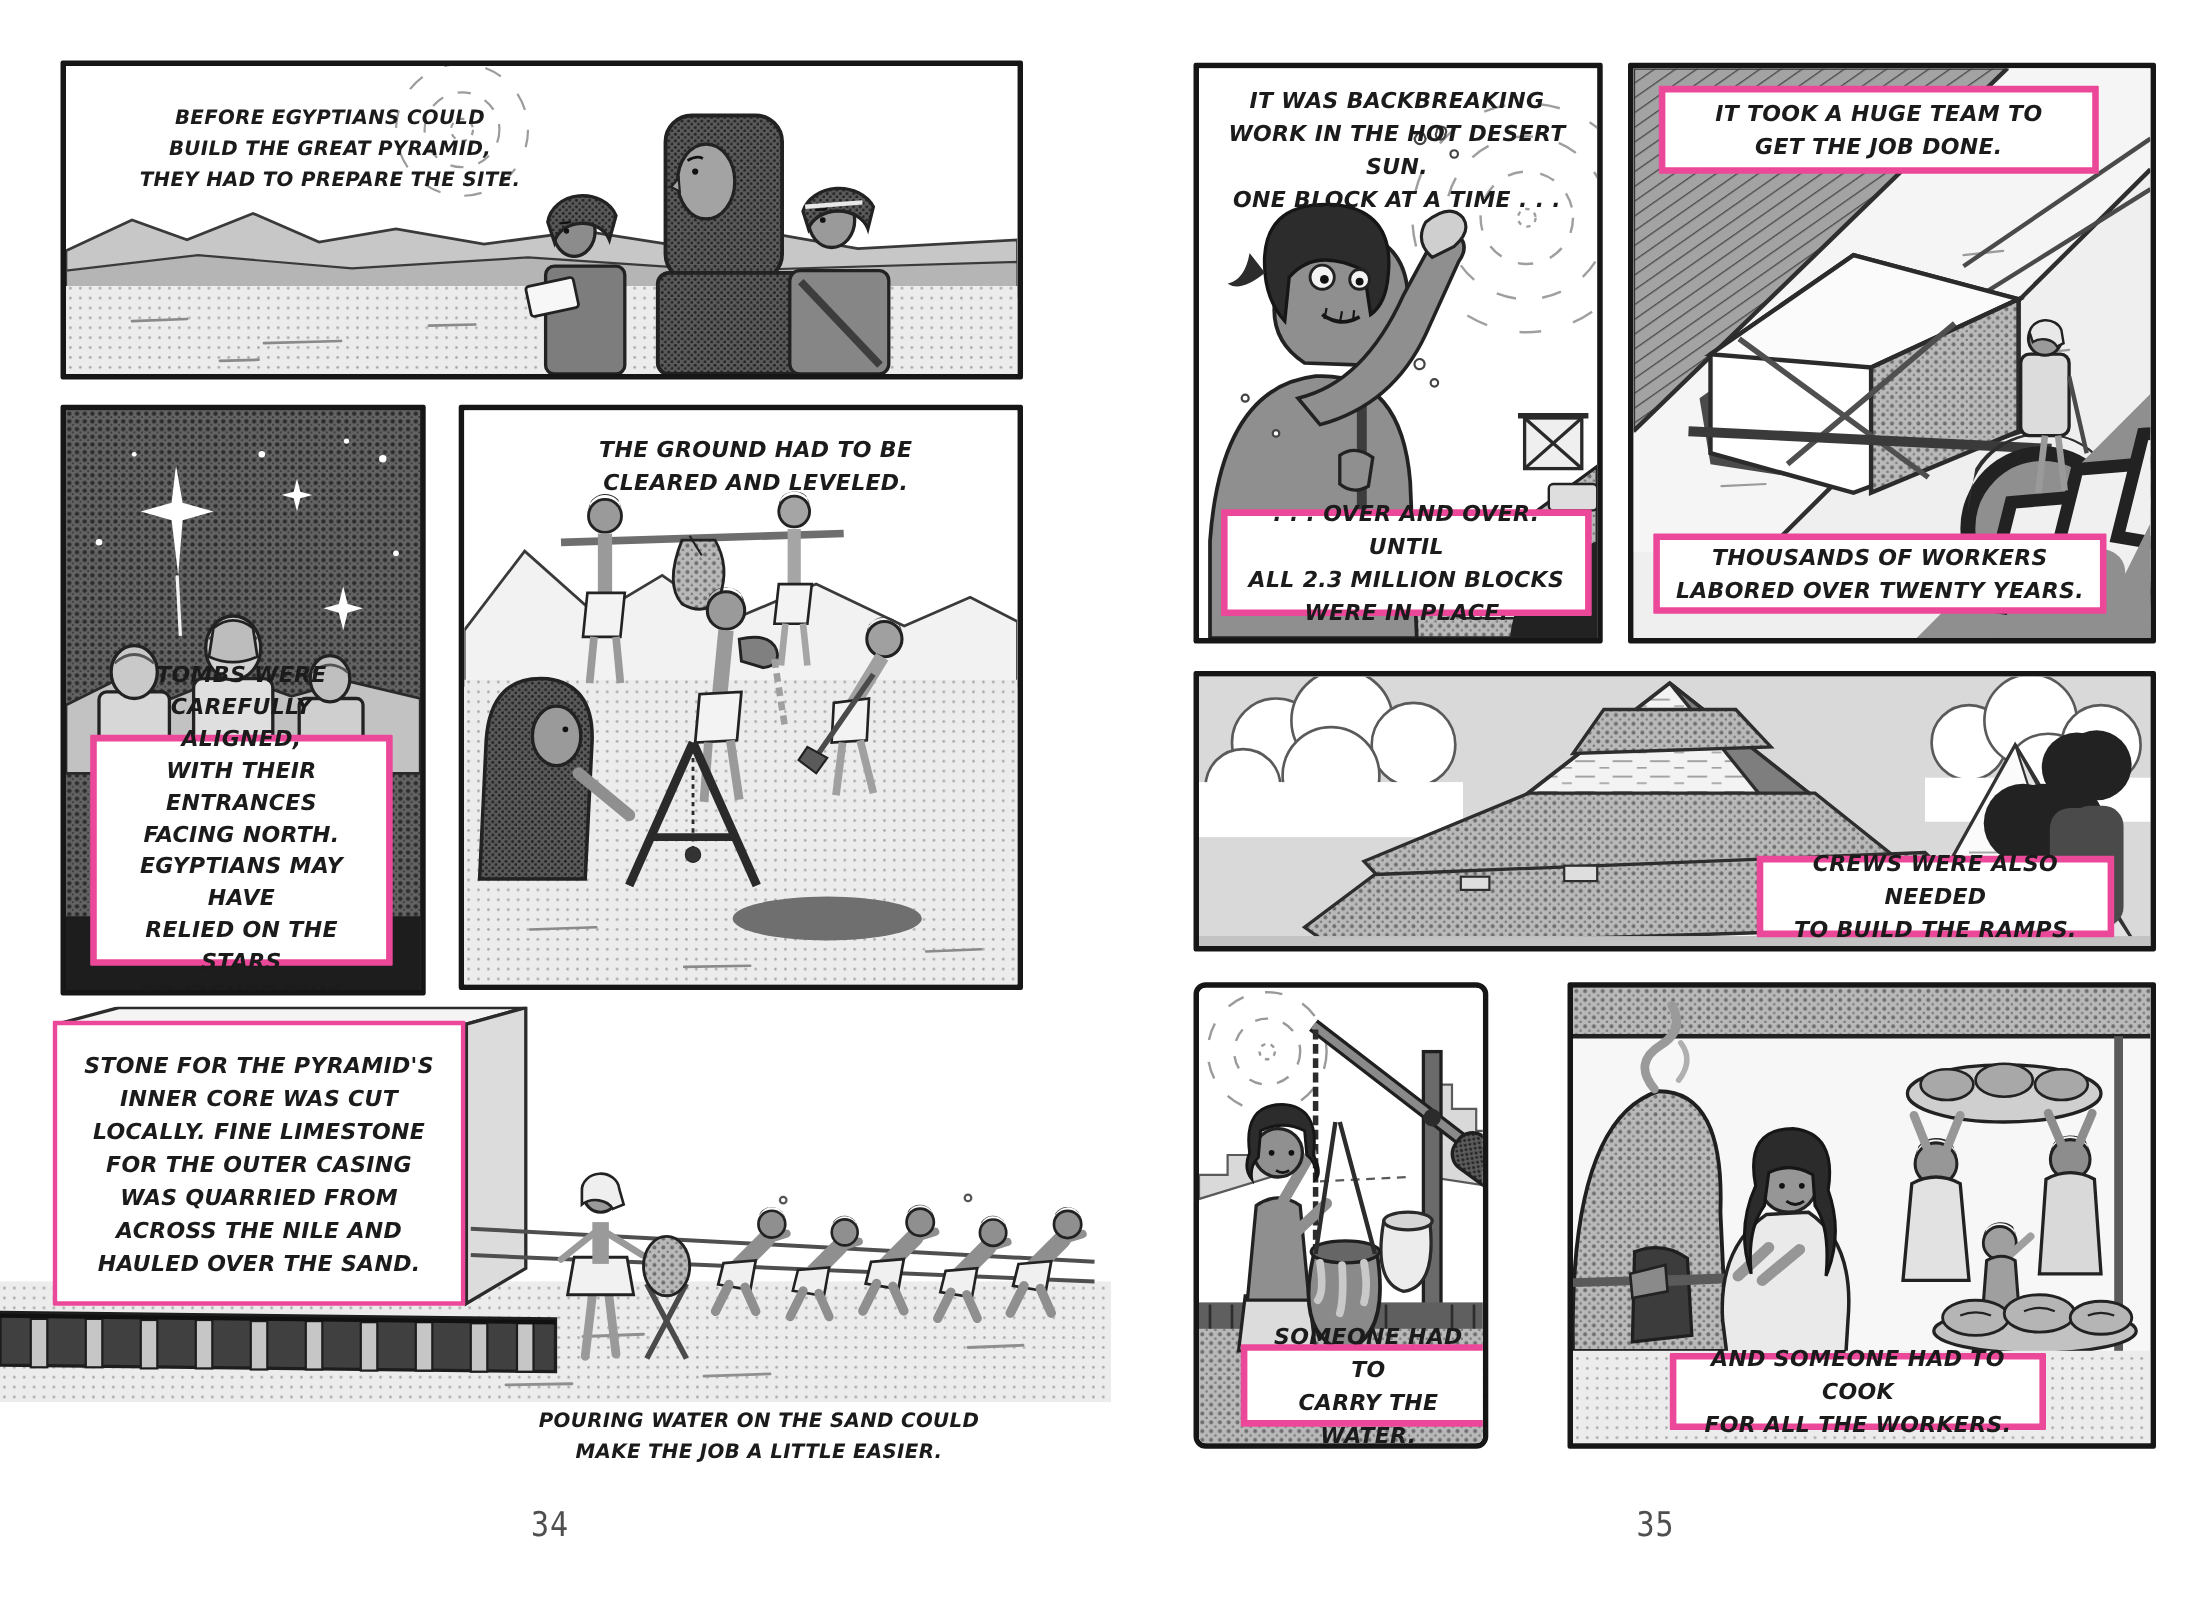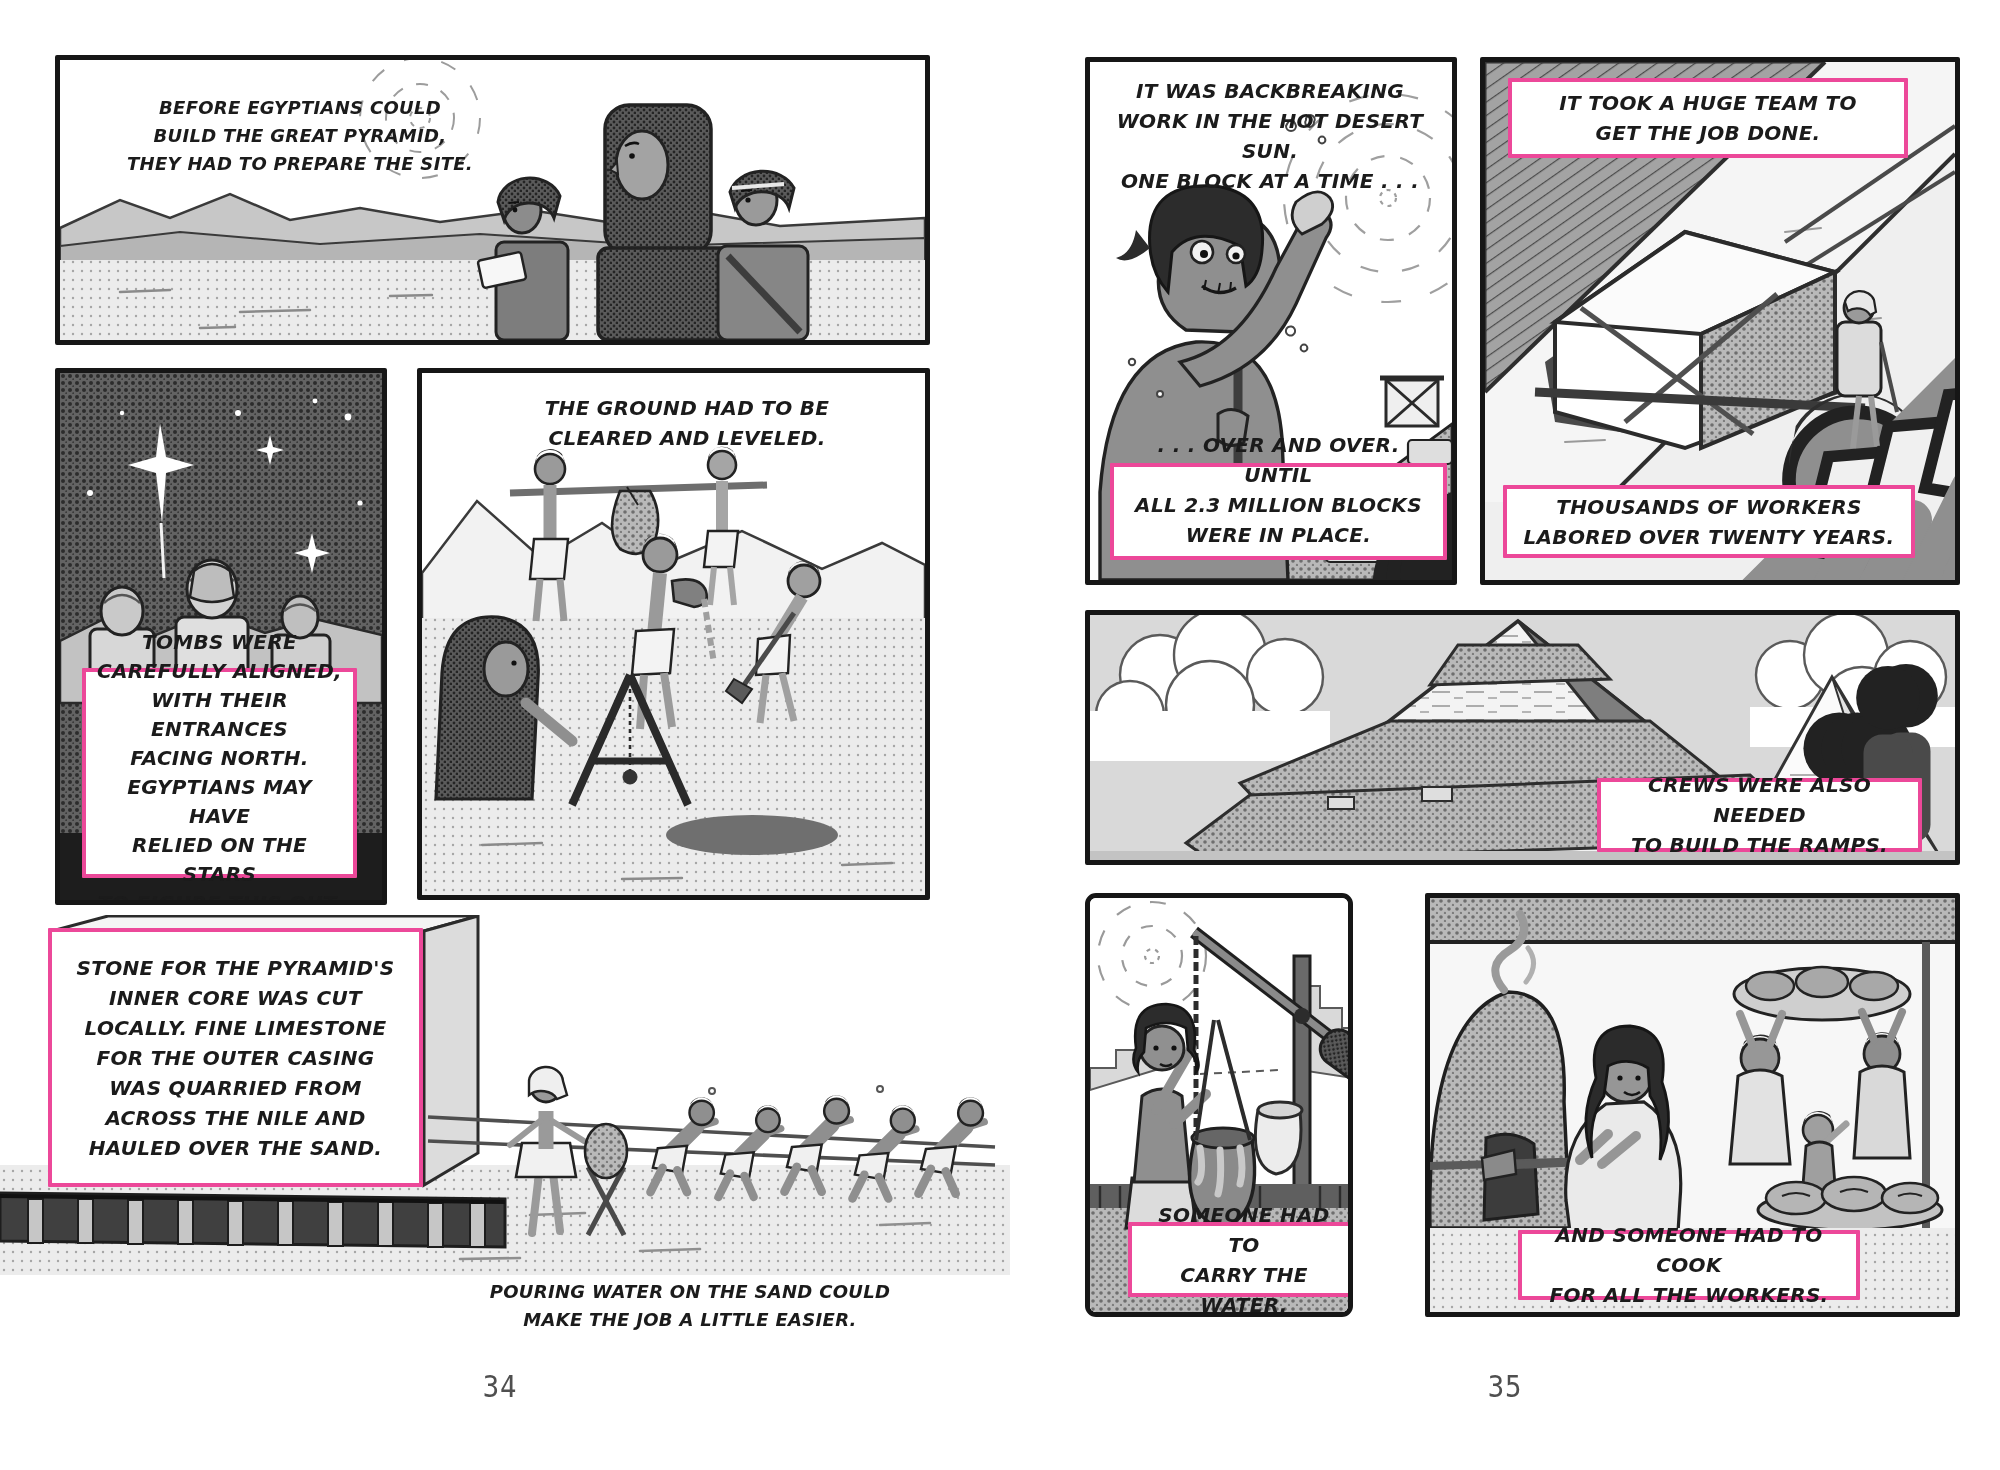--- a/index.html
+++ b/index.html
@@ -6,21 +6,21 @@
   body{width:2000px;height:1470px;background:#ffffff;position:relative;
        font-family:"DejaVu Sans", sans-serif;overflow:hidden;}
   .panel{position:absolute;border:5px solid #161616;background:#ffffff;
          box-sizing:border-box;overflow:hidden;border-radius:2px;}
   .noborder{position:absolute;overflow:hidden;}
   .cap{font-style:italic;font-weight:700;color:#1b1b1b;text-align:center;
        font-size:20px;line-height:1.5;letter-spacing:.3px;}
   .cap-lg{font-size:18px;line-height:1.55;}
   .cap-sm{font-size:20px;line-height:1.45;}
   .free-cap{position:absolute;}
-  .capbox{position:absolute;background:#ffffff;border:4px solid #ec4899;
+  .capbox{position:absolute;background:#ffffff;border:6px solid #ec4899;
           display:flex;align-items:center;justify-content:center;
           box-sizing:border-box;padding:6px 10px;border-radius:1px;}
   .pagenum{position:absolute;width:120px;text-align:center;color:#4f4f4f;
            font-family:"DejaVu Sans Mono", monospace;font-size:31px;
            transform:scaleX(.88);letter-spacing:1px;}
   svg.art{position:absolute;left:0;top:0;}
 </style>
 </head>
 <body>
 
@@ -357,21 +357,21 @@
           <path d="M196,268 a4.6,4.6 0 1 1 9,2 a4.6,4.6 0 1 1 -9,-2 z"></path>
             <circle cx="214" cy="286" r="3.4"></circle>
           <circle cx="42" cy="300" r="3.2"></circle>
             <circle cx="70" cy="332" r="3"></circle>
         </g>
       </g>
     </svg>
     <div class="free-cap cap" style="left:8px;top:14px;width:344px;">
       <span>IT WAS BACKBREAKING<br>WORK IN THE HOT DESERT SUN.<br>ONE BLOCK AT A TIME . . .</span>
     </div>
-    <div class="capbox" style="left:20px;top:401px;width:337px;height:97px;align-items:flex-end;">
+    <div class="capbox" style="left:20px;top:401px;width:337px;height:97px;">
       <span class="cap">. . . OVER AND OVER. UNTIL<br>ALL 2.3 MILLION BLOCKS<br>WERE IN PLACE.</span>
     </div>
   </div>
 
   <div class="panel" style="left:1480px;top:57px;width:480px;height:528px;">
     <svg class="art" width="470" height="518" viewBox="0 0 470 518">
       <rect width="470" height="518" fill="#efefef"></rect>
       <polygon points="0,0 340,0 0,330" fill="url(#hatch) #9a9a9a" stroke="#333" stroke-width="3"></polygon>
       <polygon points="470,518 470,400 300,518" fill="url(#hatch) #8a8a8a" stroke="#333" stroke-width="3"></polygon>
       <polygon points="0,330 340,0 470,0 470,90 120,440 0,440" fill="#f5f5f5"></polygon>

